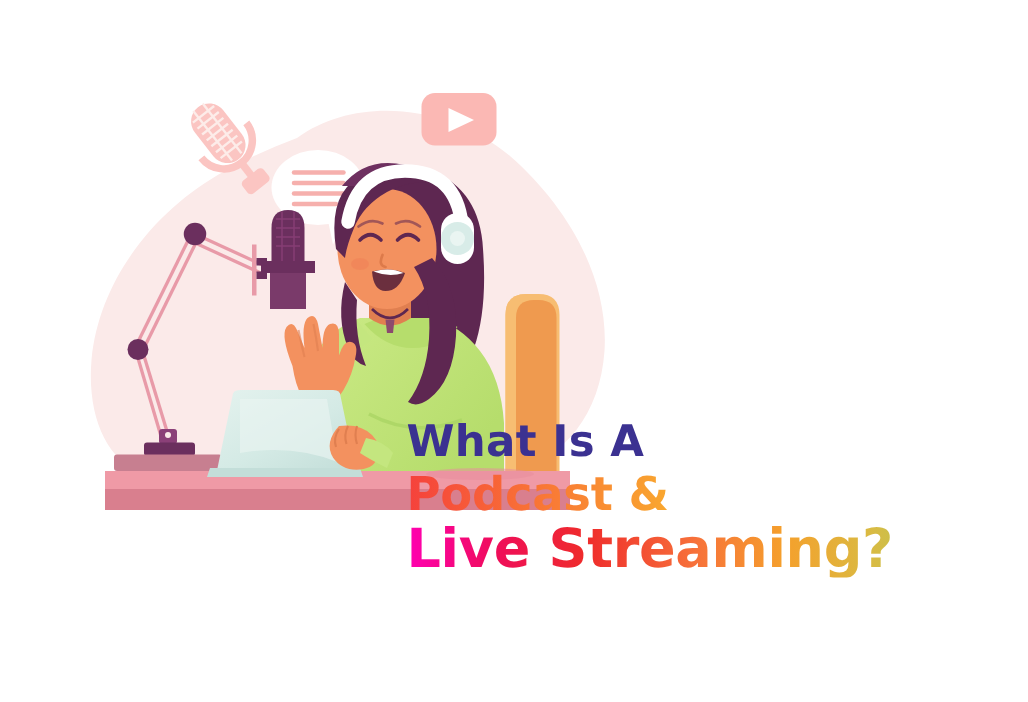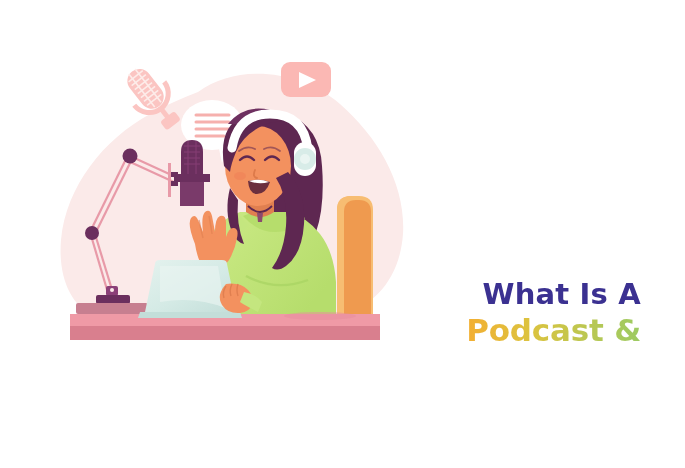--- a/index.html
+++ b/index.html
@@ -25,21 +25,20 @@
     position: absolute;
     top: 0;
     left: 0;
   }
   
   #headline {
     position: absolute;
     right: 44px;
     top: 280px;
     width: 370px;
-    text-align: right;
     line-height: 1;
     user-select: none;
   }
   .h-line {
     display: block;
     white-space: nowrap;
     font-family: "DejaVu Sans", sans-serif;
     font-weight: bold;
   }
   #line-what {
@@ -267,15 +266,16 @@
       <path d="M232 284 q-3 6 -1 12" fill="none" stroke="#e07f50" stroke-width="1.4"></path>
       <path d="M238 284 q-2 6 0 12" fill="none" stroke="#e07f50" stroke-width="1.4"></path>
       <path d="M244 292 q12 2 18 10 l-4 10 q-12 -6 -18 -10 Z" fill="#c4e67f"></path>
     </g>
 
   </svg>
 
   <div id="headline">
     <span class="h-line" id="line-what" style="color:#3b3191;">What Is A</span>
     <span class="h-line grad" id="line-podcast" style="background-image:linear-gradient(90deg,#f5413c 0%,#f97a35 26%,#f9a92f 48%,#dcc33f 70%,#9ccb63 100%);">Podcast &amp;</span>
+    <span class="h-line grad" id="line-live" style="background-image:linear-gradient(90deg,#ff00b2 0%,#ef0d5a 16%,#ef2b2b 32%,#f7713a 52%,#f5a02c 68%,#d9bb43 84%,#9ccb63 100%);">Live Streaming?</span>
   </div>
 
 </div>
 
 </body></html>

